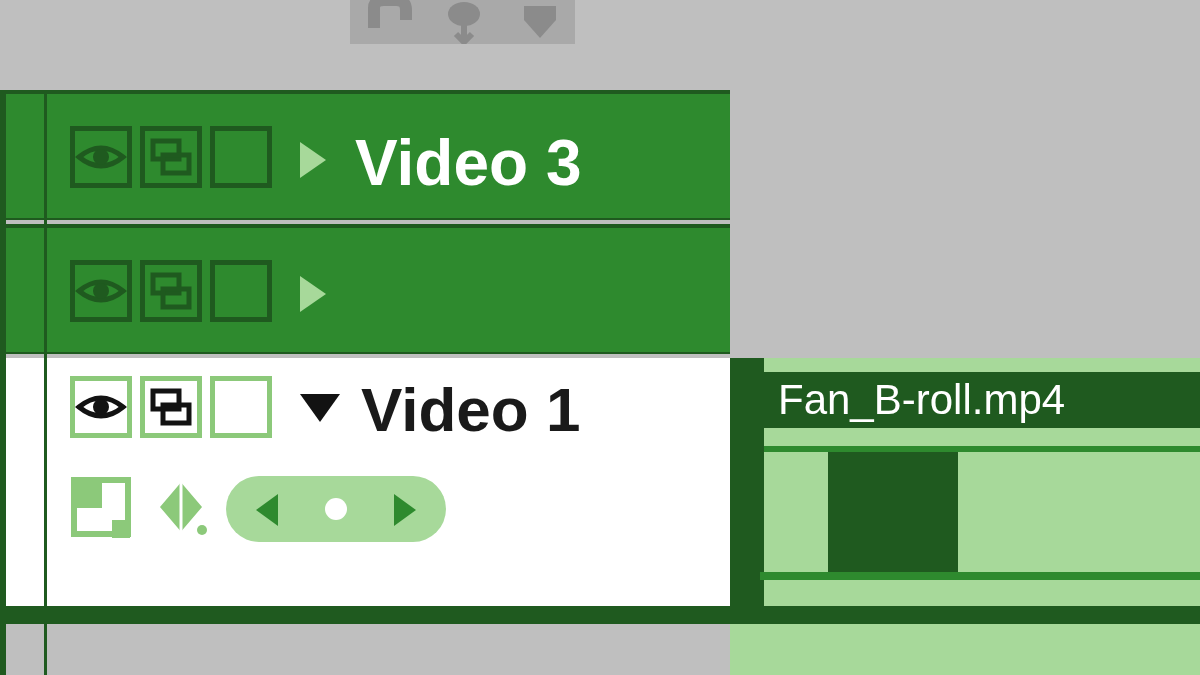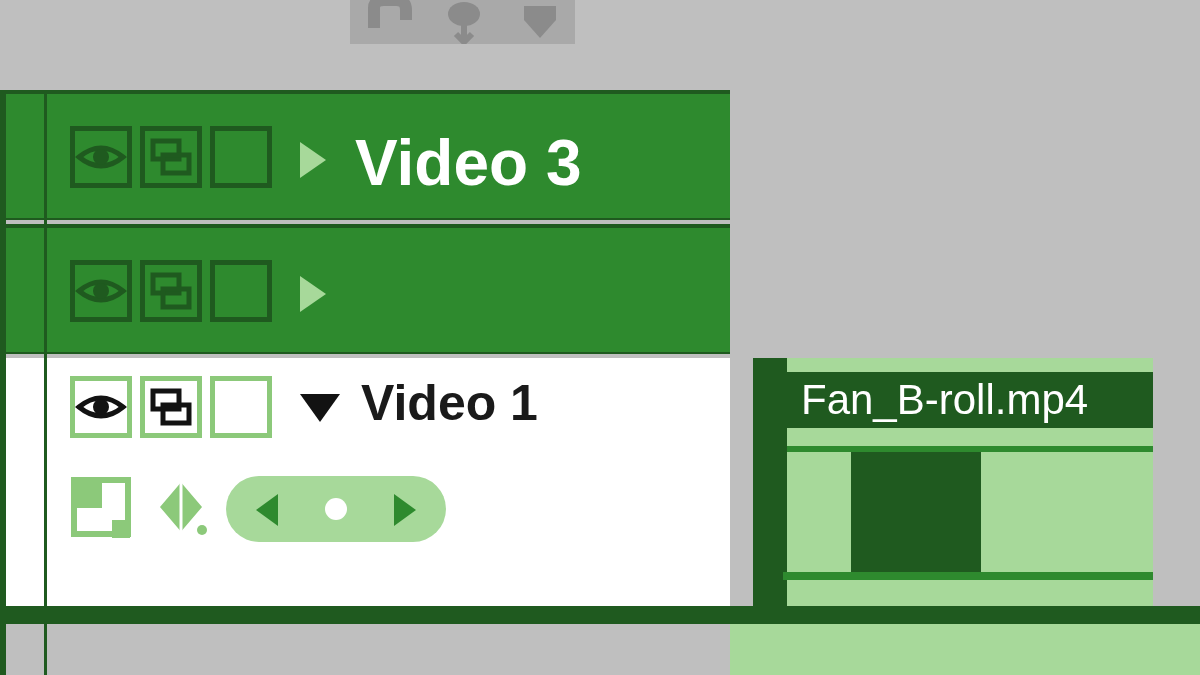--- a/index.html
+++ b/index.html
@@ -109,21 +109,21 @@
     width: 0; height: 0;
     border-left: 20px solid transparent;
     border-right: 20px solid transparent;
     border-top: 28px solid #121212;
     cursor: pointer;
   }
   .track-white .track-label {
     position: absolute;
     top: 16px; left: 355px;
     color: #1a1a1a;
-    font-size: 50px;
+    font-size: 62px;
     font-weight: 600;
   }
 
   .style-box {
     position: absolute;
     left: 64px; top: 0;
     width: 62px; height: 62px;
   }
   .keyframe-diamond {
     position: absolute;
@@ -155,24 +155,23 @@
   .nav-pill .dot {
     position:absolute; top: 22px; left: 99px;
     width: 22px; height: 22px;
     background:#fff; border-radius:50%;
   }
 
   
   .clip-area {
     position: absolute;
     left: 730px; top: 358px;
-    width: 400px; height: 250px;
+    width: 470px; height: 250px;
     background: #a7d99a;
     overflow: hidden;
-    margin-left: 23px;
   }
   .clip-label-bar {
     position: absolute;
     left: 34px; top: 14px;
     width: 436px; height: 56px;
     background: #1f5a1f;
     color: #fff;
     font-size: 42px;
     line-height: 56px;
     padding-left: 14px;

